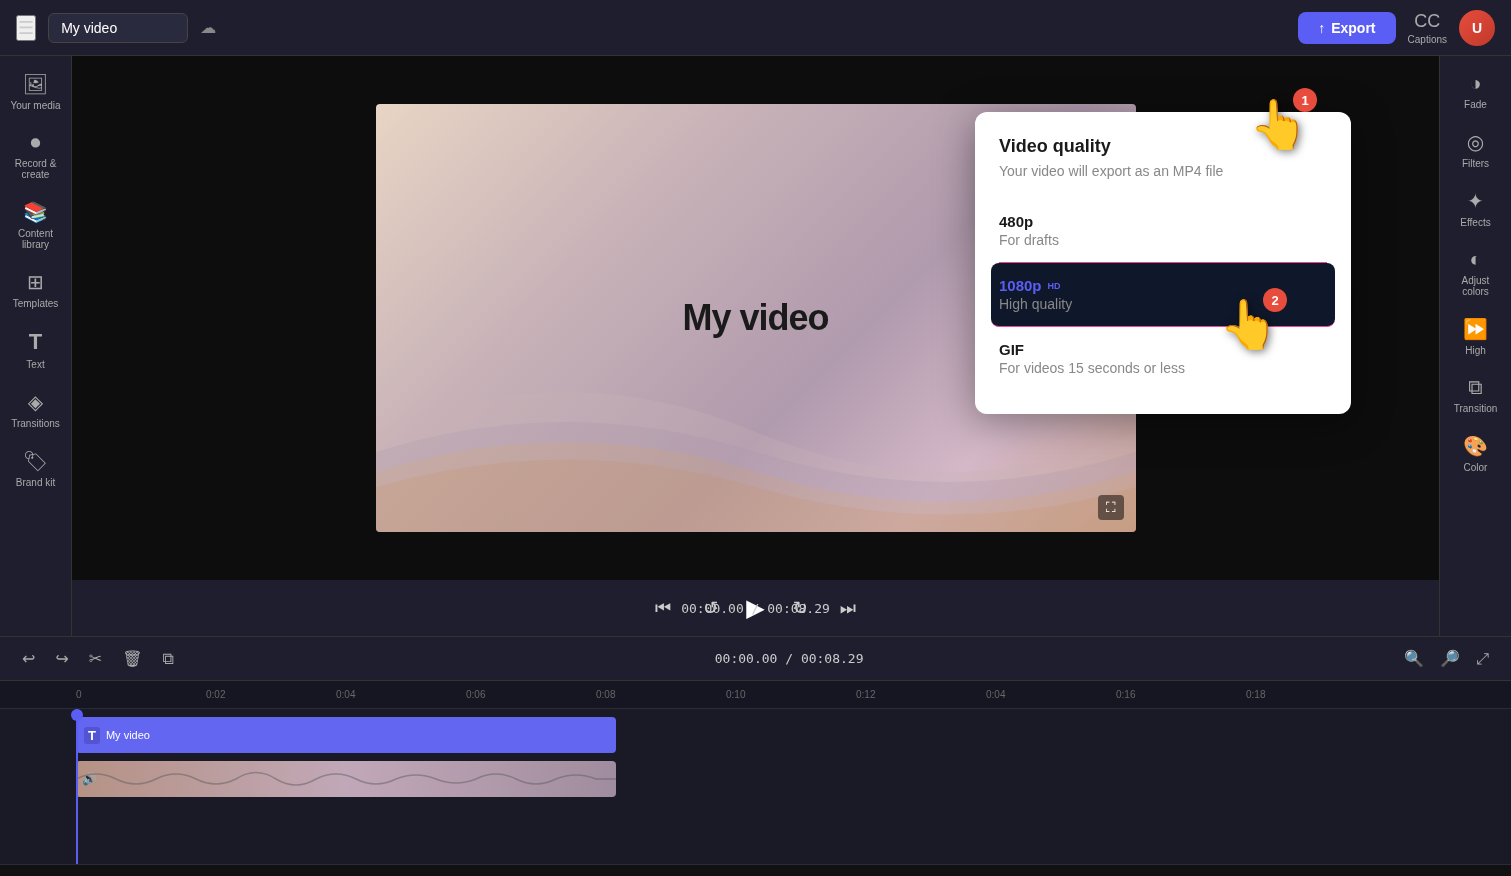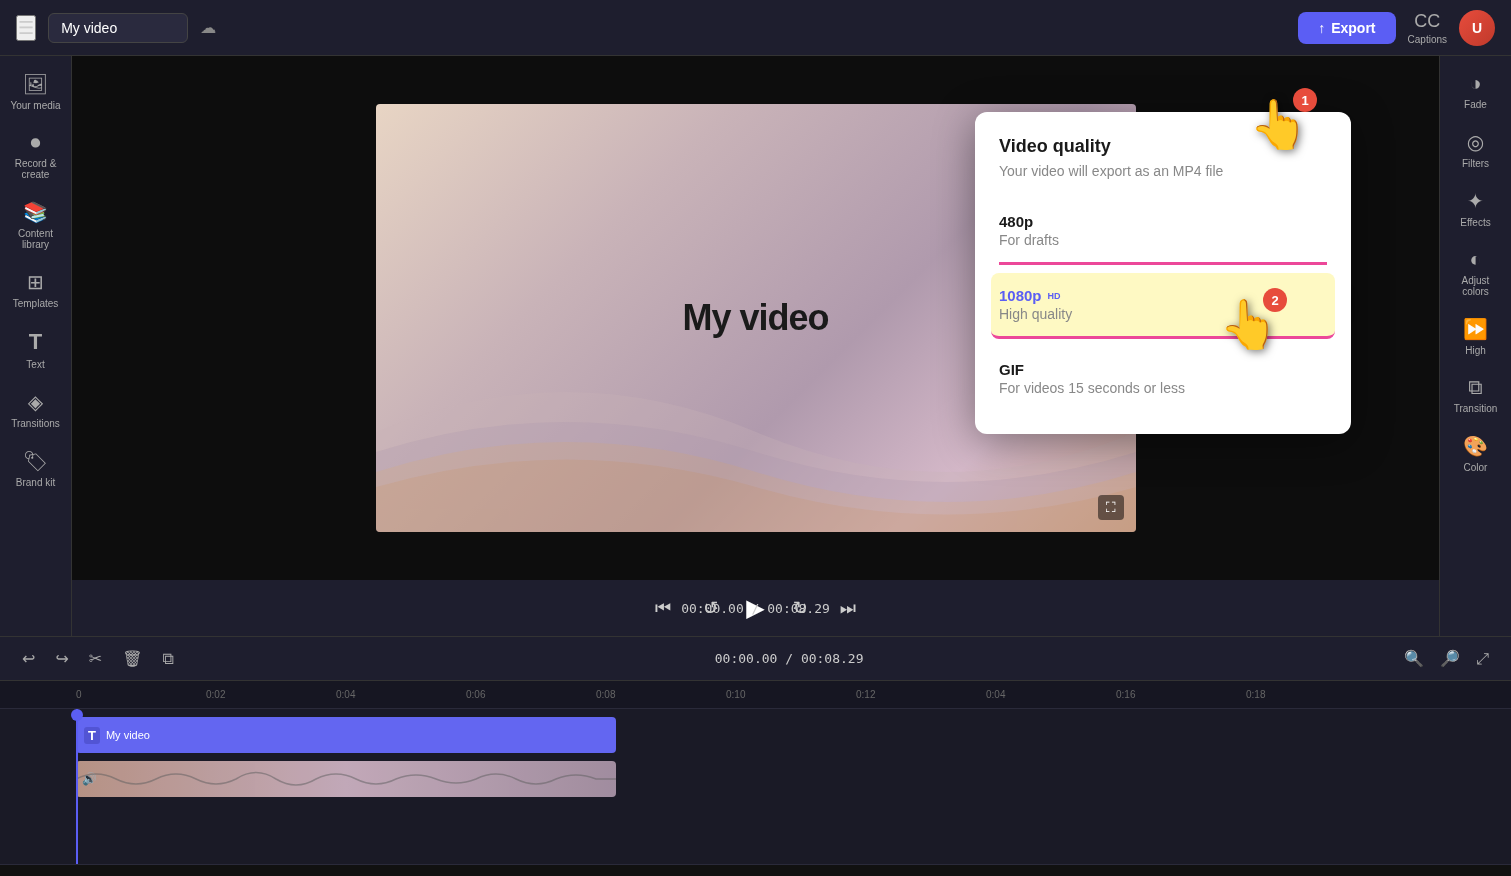--- a/index.html
+++ b/index.html
@@ -365,21 +365,21 @@
       color: #1a1a1a;
       margin-bottom: 6px;
     }
     .quality-subtitle {
       font-size: 14px;
       color: #888;
       margin-bottom: 20px;
     }
     .quality-option {
       padding: 14px 0;
-      border-bottom: 3px solid #ec4899;
+      border-bottom: 1px solid #ec4899;
       cursor: pointer;
     }
     .quality-option:last-child { border-bottom: none; }
     .quality-option-name {
       font-size: 15px;
       font-weight: 600;
       color: #1a1a1a;
       display: flex;
       align-items: center;
       gap: 4px;
@@ -390,21 +390,21 @@
       font-weight: 700;
       color: #5b5ef4;
       vertical-align: super;
       margin-left: 2px;
     }
     .quality-option-desc {
       font-size: 14px;
       color: #888;
       margin-top: 2px;
     }
-    .quality-option.selected { background: #fef9c3; border-radius: 8px; padding: 14px 8px; margin: 8px -8px; }
+    .quality-option.selected { background: #0f172a; border-radius: 8px; padding: 14px 8px; margin: 0 -8px; }
 
     
     .cursor-1 {
       position: absolute;
       top: 40px;
       right: 130px;
       z-index: 200;
       pointer-events: none;
     }
     .cursor-2 {

